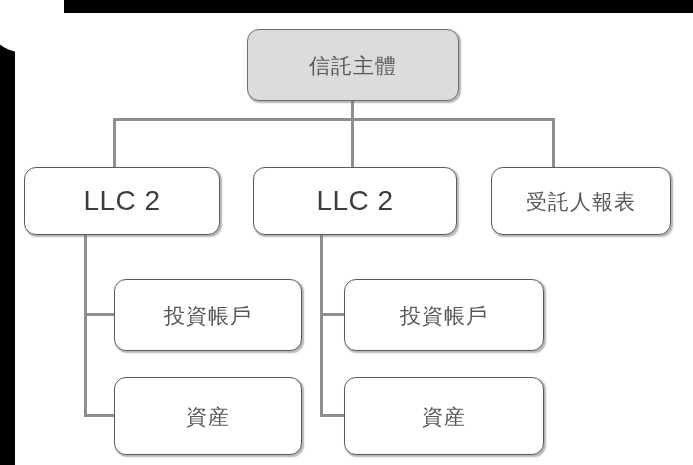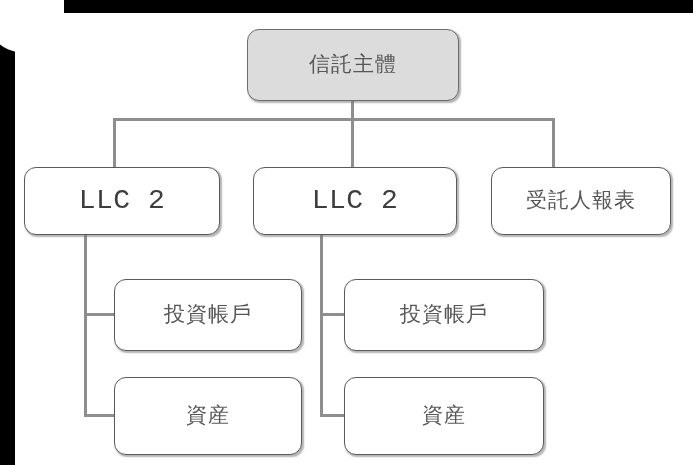--- a/index.html
+++ b/index.html
@@ -7,21 +7,21 @@
     margin: 0;
     padding: 0;
     background: #ffffff;
   }
   #canvas {
     position: relative;
     width: 693px;
     height: 465px;
     background: #ffffff;
     overflow: hidden;
-    font-family: Liberation Mono, monospace;
+    font-family: Liberation Sans, sans-serif;
   }
 
   
   .edge-band {
     position: absolute;
     background: #000000;
   }
   #edge-top   { left: 0;  top: 0;  width: 693px; height: 13px; }
   #edge-left  { left: 0;  top: 0;  width: 15px;  height: 465px; }
   #corner-notch {

